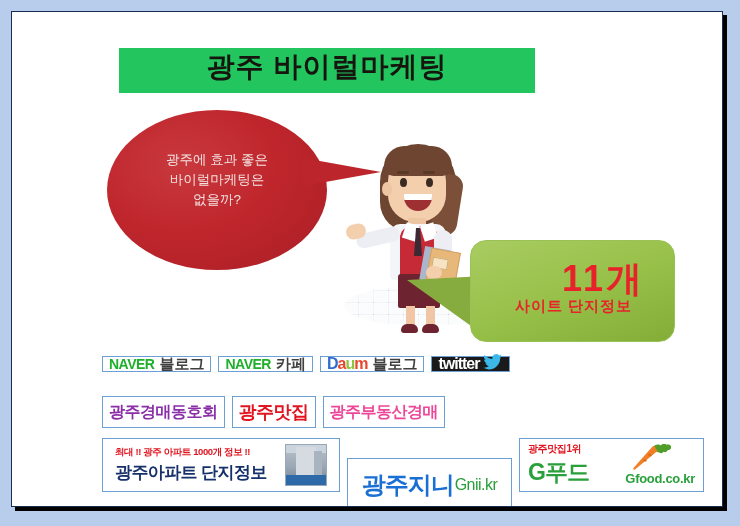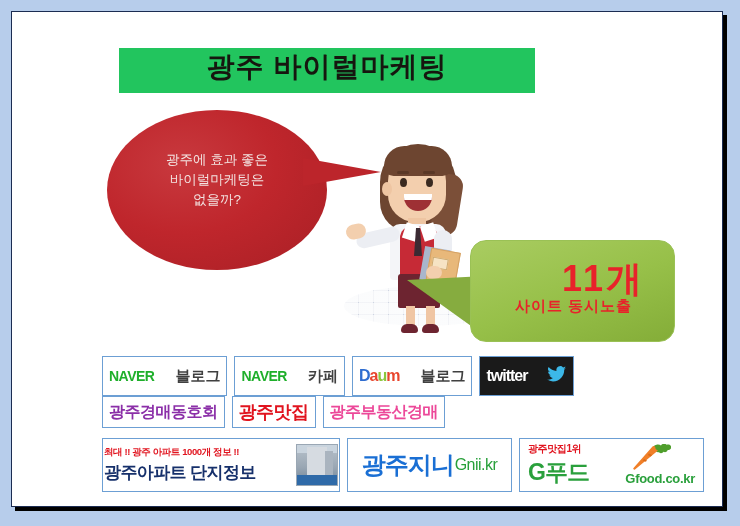--- a/index.html
+++ b/index.html
@@ -142,21 +142,21 @@
   #row2 { left: 90px; top: 384px; }
   #row3 { left: 90px; top: 426px; }
 
   .card {
     background: #fff;
     border: 1.5px solid #6c9fd4;
     display: flex; align-items: center; justify-content: center;
     padding: 0 6px;
     white-space: nowrap;
   }
-  .r1 { height: 40px; gap: 16px; }
+  .r1 { height: 16px; }
   .r2 { height: 32px; }
   .r3 { height: 54px; }
 
   .naver-mark { color: #1faf2b; font-weight: bold; font-size: 14px; letter-spacing: -.5px; }
   .blog-kr { color: #404040; font-size: 15px; font-weight: bold; margin-left: 5px; }
 
   .daum-mark { font-weight: bold; font-size: 16px; letter-spacing: -1px; }
   .d1 { color: #2f6dd0; } .d2 { color: #e8452c; } .d4 { color: #e8452c; }
   .daum-u { color: #8cc63e; }
 
@@ -164,35 +164,35 @@
   #twitter-word { color: #fff; font-size: 16px; font-weight: bold; letter-spacing: -1px; font-style: normal; }
   #twitter-bird { margin-left: 4px; display: inline-block; }
 
   .kw { font-size: 16px; font-weight: bold; letter-spacing: -.5px; }
   .kw-purple { color: #8b2fa8; }
   .kw-red { color: #e1141f; font-size: 18px; }
   .kw-orange { color: #f08a1e; }
   .kw-blue { color: #ec4899; }
 
   
-  #apt-card { width: 238px; justify-content: space-between; padding: 0 1px; }
+  #apt-card { width: 238px; justify-content: space-between; padding: 0 12px; }
   #apt-text { display: flex; flex-direction: column; align-items: flex-start; justify-content: center; }
   #apt-top { color: #e1141f; font-size: 9.5px; font-weight: bold; letter-spacing: -.4px; }
   #apt-main { color: #16306b; font-size: 17px; font-weight: bold; letter-spacing: -.6px; margin-top: 2px; }
   #apt-photo {
     width: 42px; height: 42px; flex: 0 0 42px;
     background: linear-gradient(180deg, #b9c3cc 0%, #9aa7b4 55%, #6f8396 100%);
     position: relative; overflow: hidden; border: 1px solid #9aa7b4;
   }
   #apt-building { position: absolute; left: 10px; top: 2px; width: 20px; height: 30px; background: #d6dbe1; }
   #apt-building-side { position: absolute; left: 28px; top: 6px; width: 8px; height: 26px; background: #aab4bf; }
   #apt-base { position: absolute; left: 0; bottom: 0; width: 42px; height: 10px; background: #2f6aa8; }
   #apt-sky { position: absolute; left: 0; top: 0; width: 42px; height: 8px; background: #c9d4de; }
 
-  #gnii-card { width: 165px; }
+  #gnii-card { width: 165px; margin-top: 20px; }
   #gnii-kr-main { color: #1a6fd4; font-size: 24px; font-weight: bold; letter-spacing: -1px; }
   #gnii-kr-url { color: #28a03a; font-size: 16px; font-weight: normal; letter-spacing: -.5px; margin-left: 1px; }
 
   #gfood-card { width: 185px; padding: 0 8px; justify-content: space-between; }
   #gfood-left { display: flex; flex-direction: column; align-items: flex-start; }
   #gfood-top { color: #e1141f; font-size: 10px; font-weight: bold; letter-spacing: -.4px; }
   #gfood-main { color: #2aa03c; font-size: 23px; font-weight: bold; letter-spacing: -1px; margin-top: 1px; }
   #gfood-right { display: flex; flex-direction: column; align-items: flex-start; }
   #carrot { width: 46px; height: 26px; position: relative; }
   #gfood-url { color: #2aa03c; font-size: 13px; font-weight: bold; letter-spacing: -.3px; margin-top: 1px; }
@@ -247,21 +247,21 @@
     <div class="ch" id="folder2"></div>
     <div class="ch" id="folder1"></div>
     <div class="ch" id="folder-label"></div>
     <div class="ch" id="hand-right"></div>
   </div>
 
   <div id="green-bubble-wrap">
     <div id="green-bubble-tail"></div>
     <div id="green-bubble">
       <div id="green-bubble-big">11개</div>
-      <div id="green-bubble-sub">사이트 동시노출</div>
+      <div id="green-bubble-sub">사이트 단지정보</div>
     </div>
   </div>
 
   <div class="row" id="row1">
 
     <div class="card r1">
       <span class="naver-mark">NAVER</span>
       <span class="blog-kr">블로그</span>
     </div>
 

